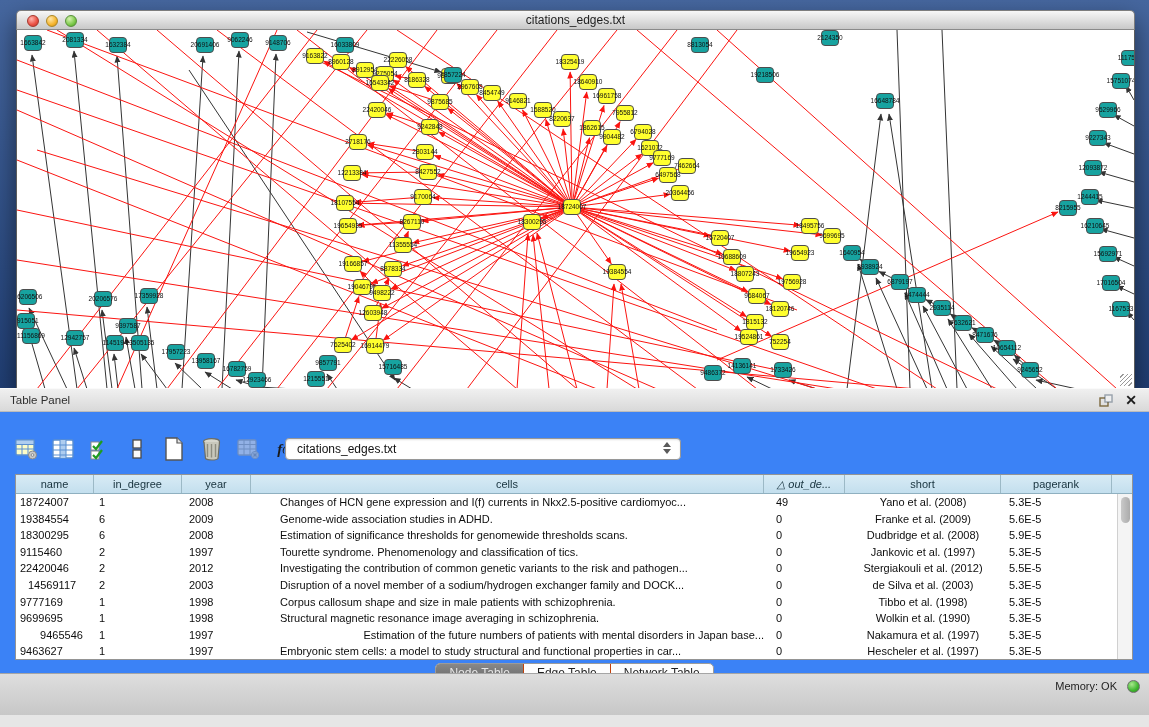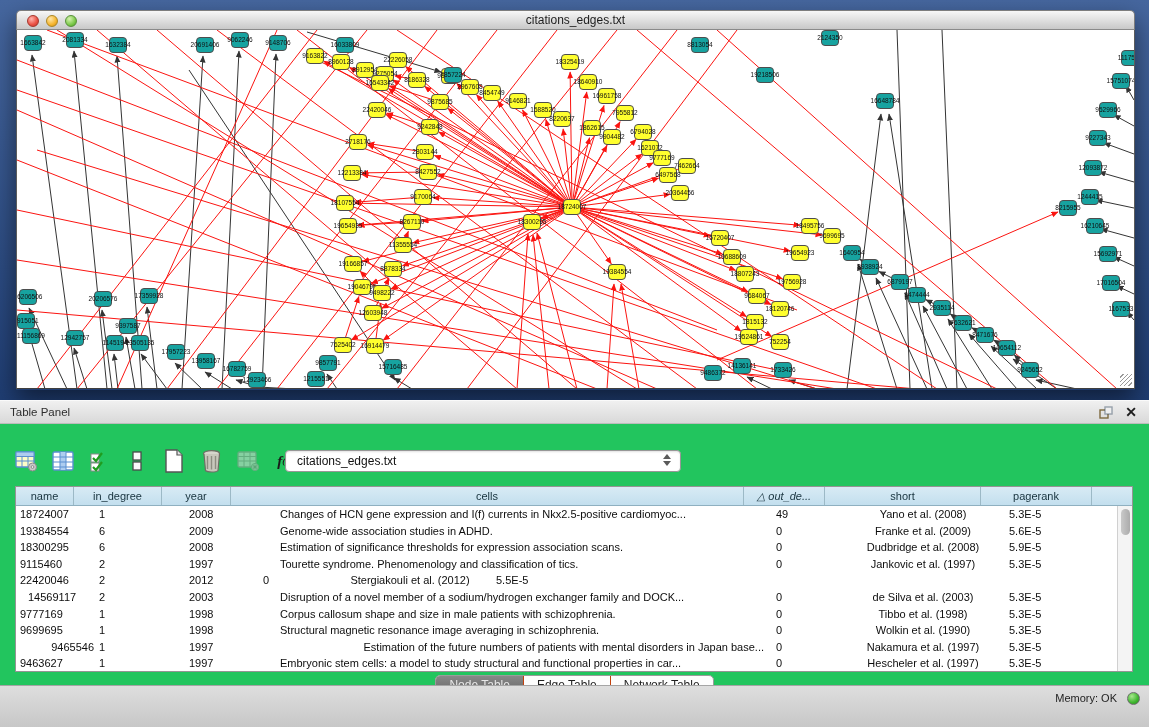--- a/index.html
+++ b/index.html
@@ -19,21 +19,21 @@
   .light.red { background:radial-gradient(circle at 35% 30%, #ffb4ad, #ea4f42 60%, #bf352b); border:1px solid #a5362c; }
   .light.yellow { background:radial-gradient(circle at 35% 30%, #ffe6a8, #f5b52e 60%, #c8891a); border:1px solid #ad8722; }
   .light.green { background:radial-gradient(circle at 35% 30%, #d6f2b0, #7cc94a 60%, #4d9a24); border:1px solid #58903a; }
   .canvas { position:relative; width:100%; height:359px; background:#ffffff; overflow:hidden;
     border-left:1px solid #5c5c5c; border-right:1px solid #5c5c5c; border-bottom:1px solid #3f3f3f; }
   .canvas svg { position:absolute; left:0; top:0; }
   .resize-grip { position:absolute; right:2px; bottom:2px; width:12px; height:12px;
     background:repeating-linear-gradient(135deg, transparent 0 2px, #9a9a9a 2px 3px); }
 
   
-  .table-panel { position:absolute; left:0; top:400px; width:1149px; height:327px; background:#22c55e; }
+  .table-panel { position:absolute; left:0; top:388px; width:1149px; height:327px; background:#3b82f6; }
   .tp-header { height:24px; background:linear-gradient(#f0f0f0,#d9d9d9);
     border-top:1px solid #fafafa; border-bottom:1px solid #bcbcbc; position:relative; }
   .tp-title { font-size:11.5px; color:#2e2e2e; padding-left:10px; line-height:23px; }
   .tp-float { position:absolute; right:36px; top:5px; width:14px; height:14px; cursor:pointer; }
   .tp-close { position:absolute; right:12px; top:3px; font-size:14px; font-weight:bold; color:#1c1c1c; cursor:pointer; }
 
   .toolbar { position:absolute; left:14px; top:46px; height:30px; display:flex; align-items:center; gap:13px; }
   .tool { width:24px; height:24px; display:flex; align-items:center; justify-content:center; cursor:pointer; }
   .fx { font-family:"Liberation Serif", serif; font-style:italic; font-weight:bold; font-size:15px; color:#1a1a1a; }
   .fx small { font-size:9px; font-weight:bold; }
@@ -548,21 +548,21 @@
   <div class="combo">
     <span>citations_edges.txt</span>
     <span class="combo-arrows">
         <i class="up"></i>
         <i class="dn"></i>
       </span>
   </div>
 
   <div class="tableview">
     <div class="thead" id="thead">
-        <div class="th" style="width: 58px;">name</div>
+        <div class="th" style="width: 78px;">name</div>
         <div class="th" style="width: 88px;">in_degree</div>
         <div class="th" style="width: 69px;">year</div>
         <div class="th" style="width: 513px;">cells</div>
         <div class="th" style="width: 81px; font-style: italic;">△ out_de...</div>
         <div class="th" style="width: 156px;">short</div>
         <div class="th" style="width: 111px;">pagerank</div>
       </div>
     <div class="tbody" id="tbody">
       <div class="tr">
           <div class="td" style="width: 78px; text-align: left; padding-left: 4px;">18724007</div>
@@ -579,38 +579,39 @@
           <div class="td" style="width: 69px; text-align: left; padding-left: 7px;">2009</div>
           <div class="td" style="width: 513px; text-align: left; padding-left: 29px;">Genome-wide association studies in ADHD.</div>
           <div class="td" style="width: 81px; text-align: left; padding-left: 12px;">0</div>
           <div class="td" style="width: 156px; text-align: center;">Franke et al. (2009)</div>
           <div class="td" style="width: 111px; text-align: left; padding-left: 8px;">5.6E-5</div>
         </div>
         <div class="tr">
           <div class="td" style="width: 78px; text-align: left; padding-left: 4px;">18300295</div>
           <div class="td" style="width: 88px; text-align: left; padding-left: 5px;">6</div>
           <div class="td" style="width: 69px; text-align: left; padding-left: 7px;">2008</div>
-          <div class="td" style="width: 513px; text-align: left; padding-left: 29px;">Estimation of significance thresholds for expression association scans.</div>
+          <div class="td" style="width: 513px; text-align: left; padding-left: 29px;">Estimation of significance thresholds for genomewide thresholds scans.</div>
           <div class="td" style="width: 81px; text-align: left; padding-left: 12px;">0</div>
           <div class="td" style="width: 156px; text-align: center;">Dudbridge et al. (2008)</div>
           <div class="td" style="width: 111px; text-align: left; padding-left: 8px;">5.9E-5</div>
         </div>
         <div class="tr">
           <div class="td" style="width: 78px; text-align: left; padding-left: 4px;">9115460</div>
           <div class="td" style="width: 88px; text-align: left; padding-left: 5px;">2</div>
           <div class="td" style="width: 69px; text-align: left; padding-left: 7px;">1997</div>
           <div class="td" style="width: 513px; text-align: left; padding-left: 29px;">Tourette syndrome. Phenomenology and classification of tics.</div>
           <div class="td" style="width: 81px; text-align: left; padding-left: 12px;">0</div>
           <div class="td" style="width: 156px; text-align: center;">Jankovic et al. (1997)</div>
           <div class="td" style="width: 111px; text-align: left; padding-left: 8px;">5.3E-5</div>
         </div>
         <div class="tr">
           <div class="td" style="width: 78px; text-align: left; padding-left: 4px;">22420046</div>
           <div class="td" style="width: 88px; text-align: left; padding-left: 5px;">2</div>
           <div class="td" style="width: 69px; text-align: left; padding-left: 7px;">2012</div>
+          <div class="td" style="width: 513px; text-align: left; padding-left: 29px;">Investigating the contribution of common genetic variants to the risk and pathogen...</div>
           <div class="td" style="width: 81px; text-align: left; padding-left: 12px;">0</div>
           <div class="td" style="width: 156px; text-align: center;">Stergiakouli et al. (2012)</div>
           <div class="td" style="width: 111px; text-align: left; padding-left: 8px;">5.5E-5</div>
         </div>
         <div class="tr">
           <div class="td" style="width: 78px; text-align: left; padding-left: 12px;">14569117</div>
           <div class="td" style="width: 88px; text-align: left; padding-left: 5px;">2</div>
           <div class="td" style="width: 69px; text-align: left; padding-left: 7px;">2003</div>
           <div class="td" style="width: 513px; text-align: left; padding-left: 29px;">Disruption of a novel member of a sodium/hydrogen exchanger family and DOCK...</div>
           <div class="td" style="width: 81px; text-align: left; padding-left: 12px;">0</div>
@@ -629,21 +630,21 @@
         <div class="tr">
           <div class="td" style="width: 78px; text-align: left; padding-left: 4px;">9699695</div>
           <div class="td" style="width: 88px; text-align: left; padding-left: 5px;">1</div>
           <div class="td" style="width: 69px; text-align: left; padding-left: 7px;">1998</div>
           <div class="td" style="width: 513px; text-align: left; padding-left: 29px;">Structural magnetic resonance image averaging in schizophrenia.</div>
           <div class="td" style="width: 81px; text-align: left; padding-left: 12px;">0</div>
           <div class="td" style="width: 156px; text-align: center;">Wolkin et al. (1990)</div>
           <div class="td" style="width: 111px; text-align: left; padding-left: 8px;">5.3E-5</div>
         </div>
         <div class="tr">
-          <div class="td" style="width: 78px; text-align: right; padding-left: 13px;">9465546</div>
+          <div class="td" style="width: 78px; text-align: center; padding-left: 13px;">9465546</div>
           <div class="td" style="width: 88px; text-align: left; padding-left: 5px;">1</div>
           <div class="td" style="width: 69px; text-align: left; padding-left: 7px;">1997</div>
           <div class="td" style="width: 513px; text-align: right; padding-left: 29px;">Estimation of the future numbers of patients with mental disorders in Japan base...</div>
           <div class="td" style="width: 81px; text-align: left; padding-left: 12px;">0</div>
           <div class="td" style="width: 156px; text-align: center;">Nakamura et al. (1997)</div>
           <div class="td" style="width: 111px; text-align: left; padding-left: 8px;">5.3E-5</div>
         </div>
         <div class="tr">
           <div class="td" style="width: 78px; text-align: left; padding-left: 4px;">9463627</div>
           <div class="td" style="width: 88px; text-align: left; padding-left: 5px;">1</div>

